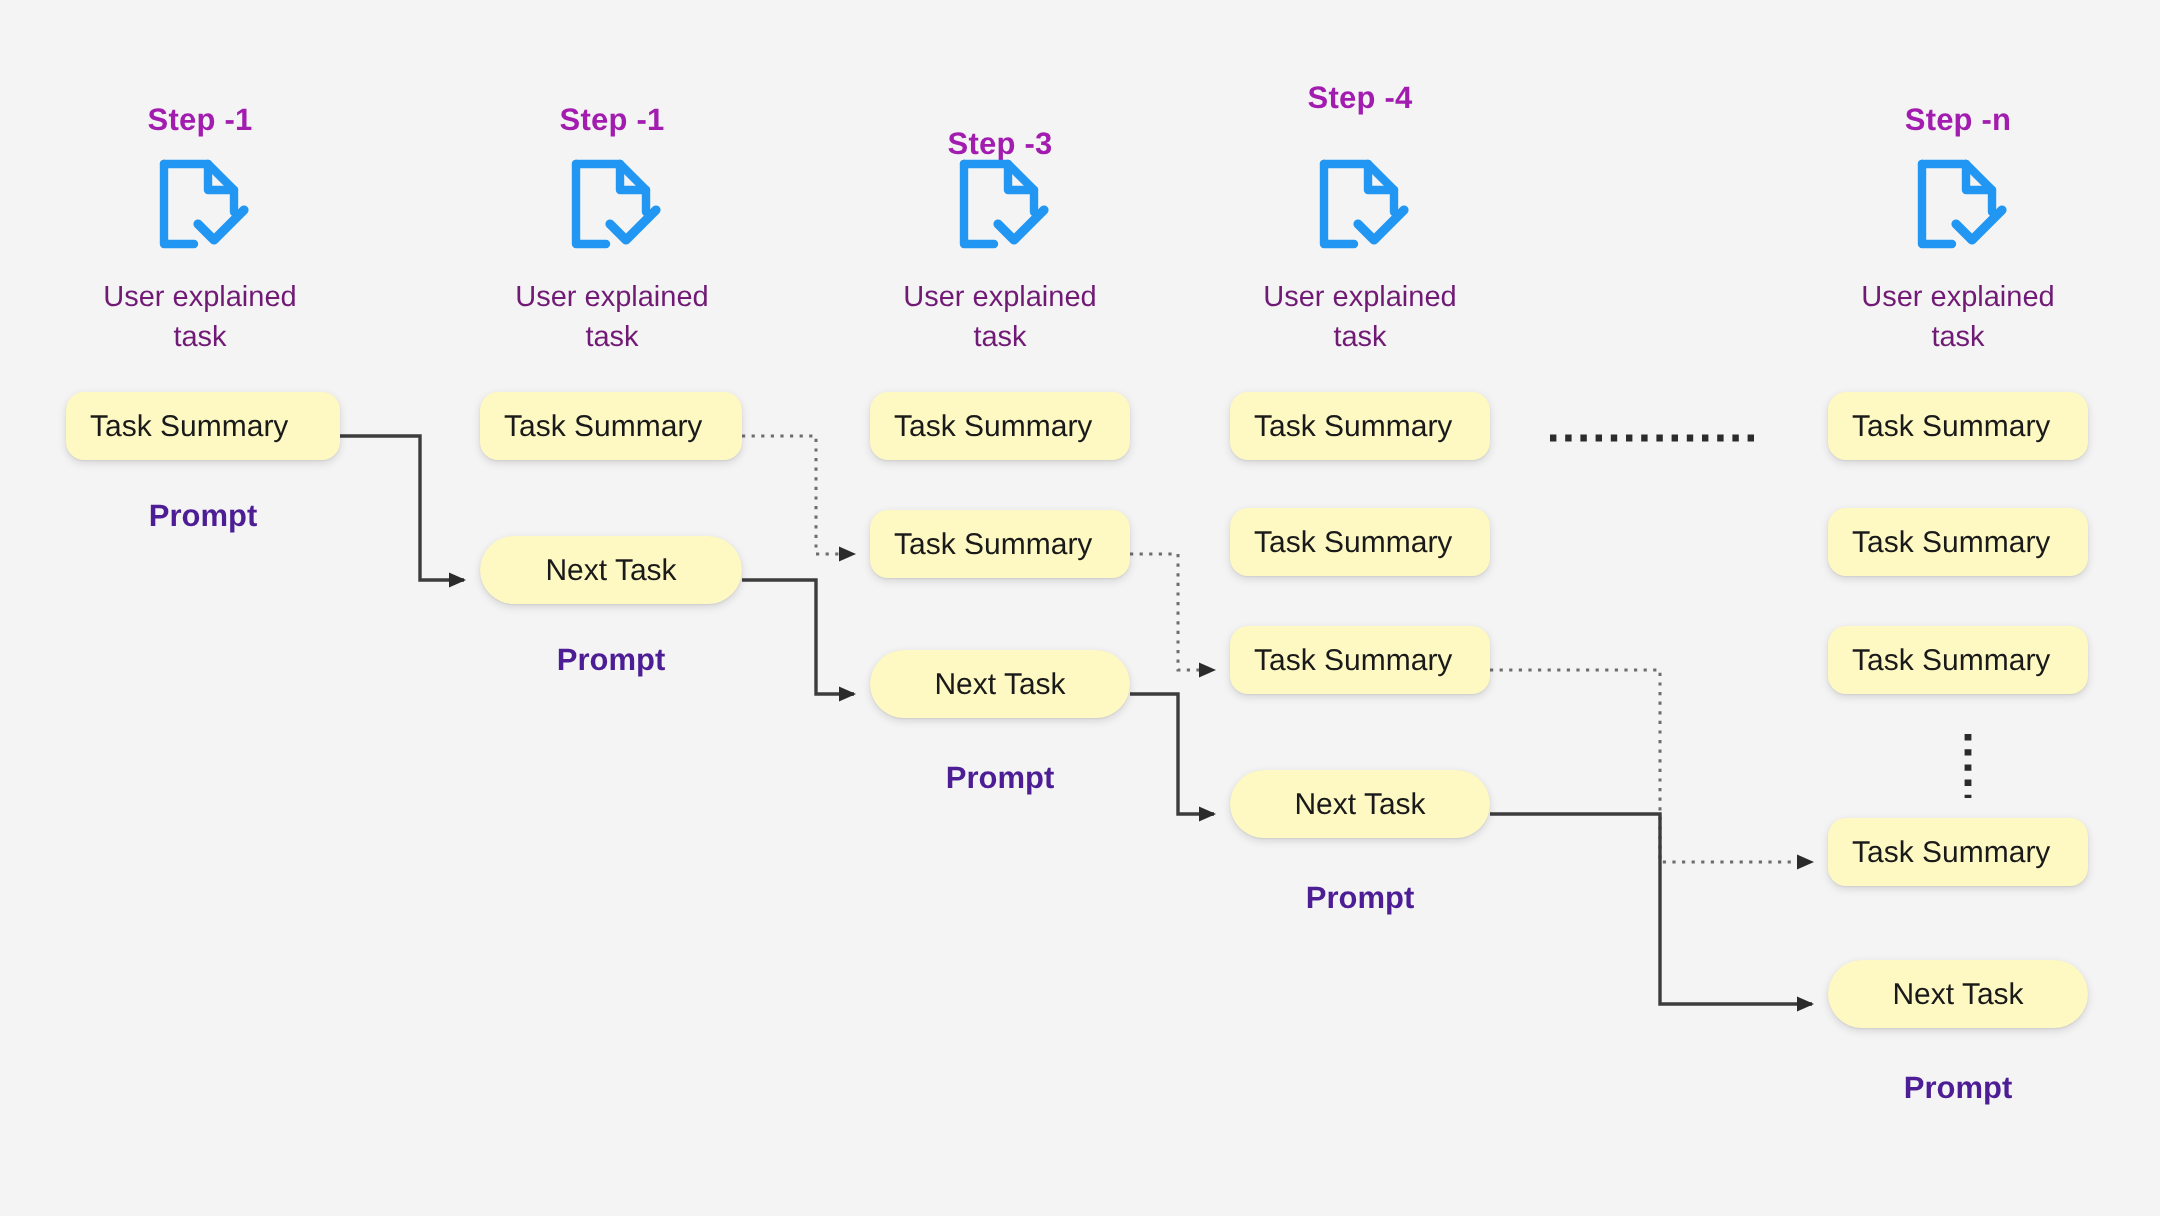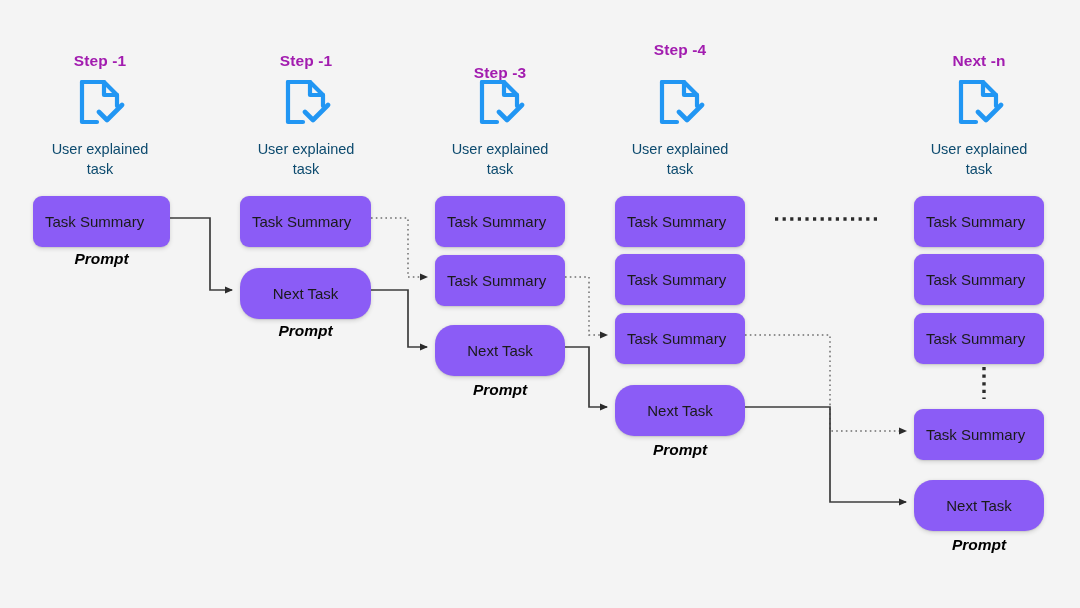--- a/index.html
+++ b/index.html
@@ -40,50 +40,49 @@
   }
   .doc-icon {
     position: absolute;
   }
   .icon-caption {
     position: absolute;
     width: 170px;
     text-align: center;
     font-size: 14.5px;
     line-height: 20px;
-    color: #0c4a6e;
+    color: #701a75;
   }
   .node {
     position: absolute;
-    background: #8b5cf6;
+    background: #fef9c3;
     border-radius: 9px;
     box-shadow: 0 1.5px 4px rgba(0,0,0,0.13), 0 0.5px 1px rgba(0,0,0,0.07);
-    height: 51px;
+    height: 34px;
     display: flex;
     align-items: center;
     font-size: 15px;
     color: #1a1a1a;
     box-sizing: border-box;
   }
   .node.left {
     justify-content: flex-start;
     padding-left: 12px;
   }
   .node.center {
     justify-content: center;
     border-radius: 19px;
   }
   .prompt-label {
     position: absolute;
     text-align: center;
     font-size: 15.5px;
     font-weight: 600;
-    color: #000000;
+    color: #4c1d95;
     white-space: nowrap;
-    font-style: italic;
   }
 </style>
 </head>
 <body style="background: rgb(244, 244, 244);">
 
 <div id="stage">
 
   <svg class="svg-layer" viewBox="0 0 1080 608">
     <defs>
       <marker id="arrowSolid" markerWidth="9" markerHeight="9" refX="7.5" refY="4.5" orient="auto" markerUnits="userSpaceOnUse">
@@ -205,21 +204,21 @@
     <div class="node left" style="left:615px; top:313px; width:130px;">
       <span>Task Summary</span>
     </div>
     <div class="node center" style="left:615px; top:385px; width:130px;">
       <span>Next Task</span>
     </div>
     <div class="prompt-label" style="left:615px; top:441px; width:130px;">Prompt</div>
   </div>
 
   <div class="col">
-    <div class="step-title" style="left:899px; top:52px;">Next -n</div>
+    <div class="step-title" style="left:899px; top:52px;">Step -n</div>
     <div class="doc-icon" style="left:956px; top:79px;">
       <svg width="48" height="50" viewBox="0 0 48 50">
         <path d="M5,3 L27,3 L40,16 L40,27" fill="none" stroke="#2196f3" stroke-width="4.2" stroke-linecap="round" stroke-linejoin="round"></path>
         <path d="M5,3 L5,43 L20,43" fill="none" stroke="#2196f3" stroke-width="4.2" stroke-linecap="round" stroke-linejoin="round"></path>
         <path d="M27,3 L27,16 L40,16" fill="none" stroke="#2196f3" stroke-width="4.2" stroke-linecap="round" stroke-linejoin="round"></path>
         <path d="M22,33 L30,41 L45,26" fill="none" stroke="#2196f3" stroke-width="4.6" stroke-linecap="round" stroke-linejoin="round"></path>
       </svg>
     </div>
     <div class="icon-caption" style="left:894px; top:139px;">
       <span>User explained</span><br>

